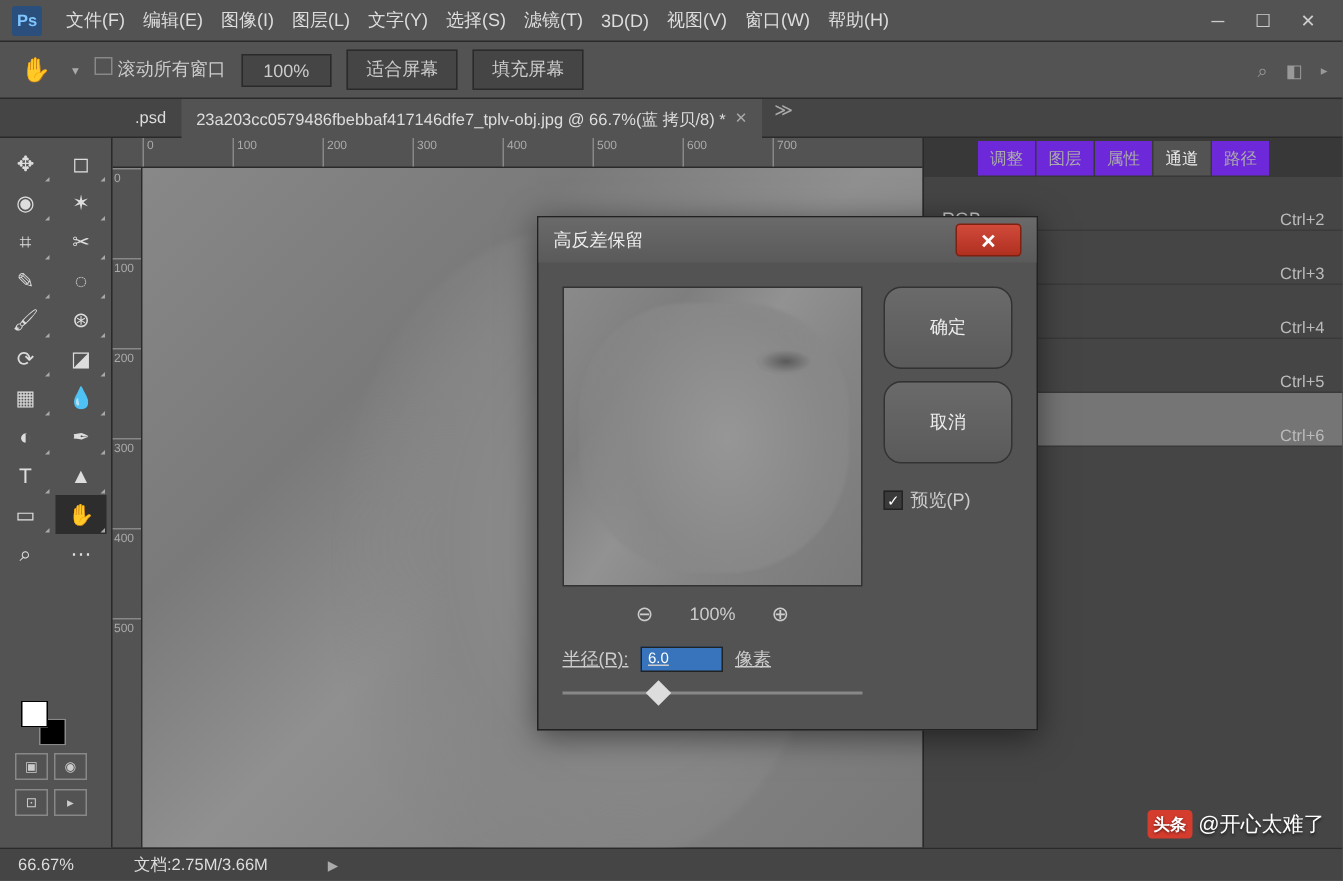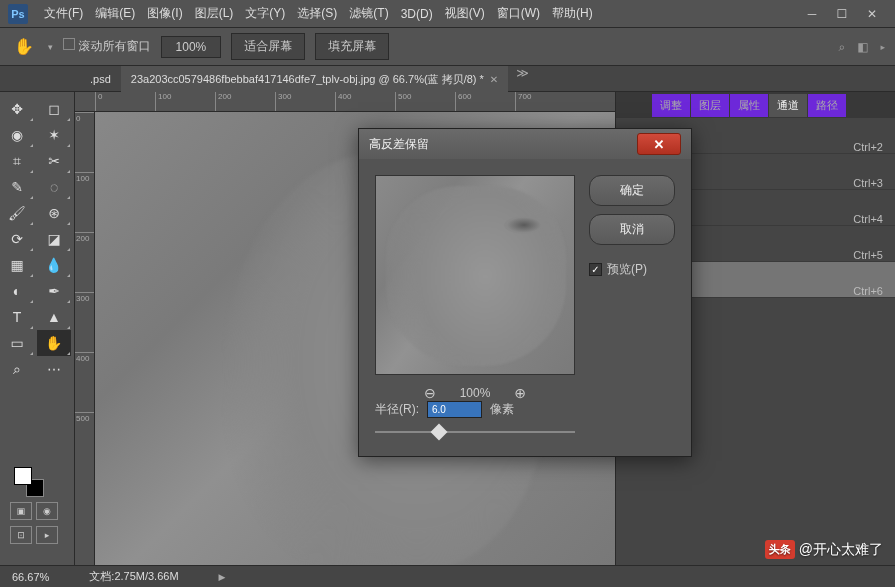--- a/index.html
+++ b/index.html
@@ -51,37 +51,37 @@
 .ptab { padding: 4px 8px; font-size: 11px; color: #aaa; background: #6d28d9; }
 .ptab.active { background: #535353; color: #eee; }
 .chan-list { padding: 0; }
 .chan-row { height: 36px; display: flex; align-items: flex-end; padding: 0 12px; border-bottom: 1px solid #3a3a3a; justify-content: space-between; font-size: 12px; }
 .chan-row.sel { background: #757575; }
 .chan-sc { color: #bbb; font-size: 11px; }
 
 .statusbar { height: 22px; background: #454545; display: flex; align-items: center; padding: 0 12px; font-size: 11px; gap: 40px; color: #ddd; border-top: 1px solid #2a2a2a; }
 .statusbar .arrow { color: #aaa; font-size: 9px; }
 
-.dialog { position: absolute; left: 358px; top: 128px; width: 334px; background: #535353; border: 1px solid #222; box-shadow: 0 4px 20px rgba(0,0,0,0.5); }
+.dialog { position: absolute; left: 358px; top: 144px; width: 334px; background: #535353; border: 1px solid #222; box-shadow: 0 4px 20px rgba(0,0,0,0.5); }
 .dlg-title { height: 30px; background: linear-gradient(#6a6a6a, #5a5a5a); display: flex; align-items: center; padding: 0 10px; justify-content: space-between; font-size: 12px; color: #eee; }
 .dlg-close { width: 44px; height: 22px; background: linear-gradient(#d14a3a, #b03020); border-radius: 3px; display: flex; align-items: center; justify-content: center; color: #fff; font-weight: bold; font-size: 13px; border: 1px solid #802010; }
 .dlg-body { padding: 16px; display: flex; gap: 14px; }
 .preview { width: 200px; }
 .prev-img { width: 200px; height: 200px; background: linear-gradient(125deg, #8a8a8a 0%, #7e7e7e 25%, #929292 45%, #858585 65%, #7a7a7a 100%); border: 1px solid #333; position: relative; overflow: hidden; }
 .prev-face { position: absolute; left: 10px; top: 10px; width: 180px; height: 180px; background: radial-gradient(ellipse 120px 150px at 55% 50%, #969696 0%, #888 55%, transparent 100%); border-radius: 40% 40% 45% 45%; filter: blur(1px); }
 .prev-eye { position: absolute; right: 30px; top: 40px; width: 40px; height: 18px; background: radial-gradient(ellipse, #5a5a5a 0%, #888 60%, transparent 100%); border-radius: 50%; }
 .zoom-row { display: flex; align-items: center; justify-content: center; gap: 24px; margin-top: 10px; font-size: 12px; }
 .zoom-ico { font-size: 14px; }
-.radius-row { display: flex; align-items: center; gap: 8px; font-size: 12px; }
+.radius-row { display: flex; align-items: center; gap: 8px; margin-top: 14px; font-size: 12px; text-decoration: underline; }
 .radius-in { width: 55px; background: #3874bc; color: #fff; border: 1px solid #222; padding: 2px 4px; font-size: 10px; }
 .slider { position: relative; height: 16px; margin-top: 6px; }
 .slider-track { position: absolute; left: 0; right: 0; top: 7px; height: 2px; background: #888; }
 .slider-thumb { position: absolute; left: 58px; top: 2px; width: 12px; height: 12px; background: #ddd; transform: rotate(45deg); }
 .dlg-btns { width: 86px; display: flex; flex-direction: column; gap: 8px; }
-.dlg-btn { background: linear-gradient(#6a6a6a, #5a5a5a); border: 1px solid #333; border-radius: 12px; padding: 6px 0; text-align: center; font-size: 12px; color: #eee; }
+.dlg-btn { background: linear-gradient(#6a6a6a, #5a5a5a); border: 1px solid #333; border-radius: 12px; padding: 18px 0; text-align: center; font-size: 12px; color: #eee; }
 .chk-row { display: flex; align-items: center; gap: 5px; margin-top: 8px; font-size: 12px; }
 .chk { width: 13px; height: 13px; background: #3a3a3a; border: 1px solid #222; display: flex; align-items: center; justify-content: center; color: #fff; font-size: 10px; }
 
 .watermark { position: absolute; right: 12px; bottom: 28px; color: #fff; font-size: 14px; display: flex; align-items: center; gap: 4px; text-shadow: 0 1px 2px rgba(0,0,0,0.6); }
 .wm-ico { background: #d43c2e; color: #fff; border-radius: 3px; padding: 2px 4px; font-size: 11px; font-weight: bold; }
 </style>
 </head>
 <body>
 
 <div class="menubar">

